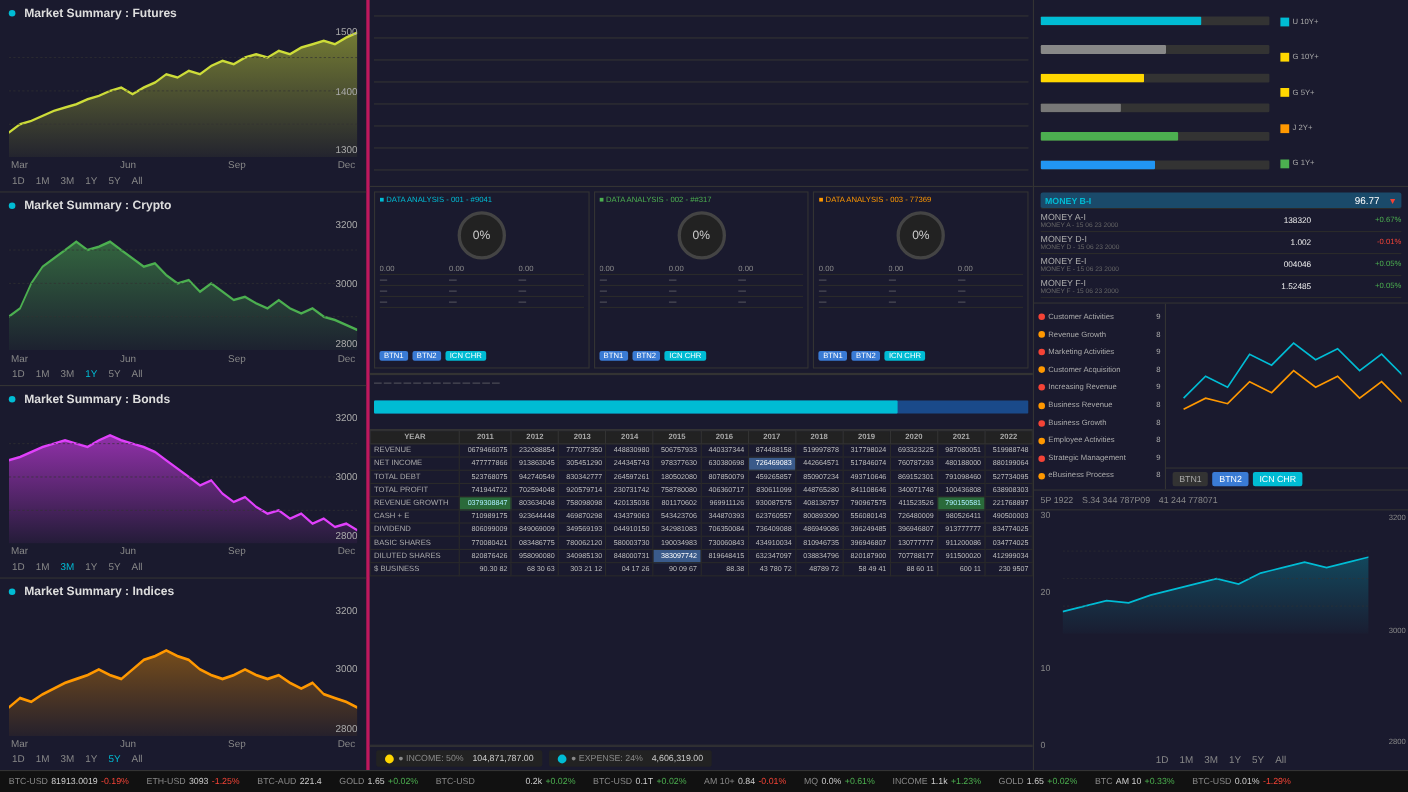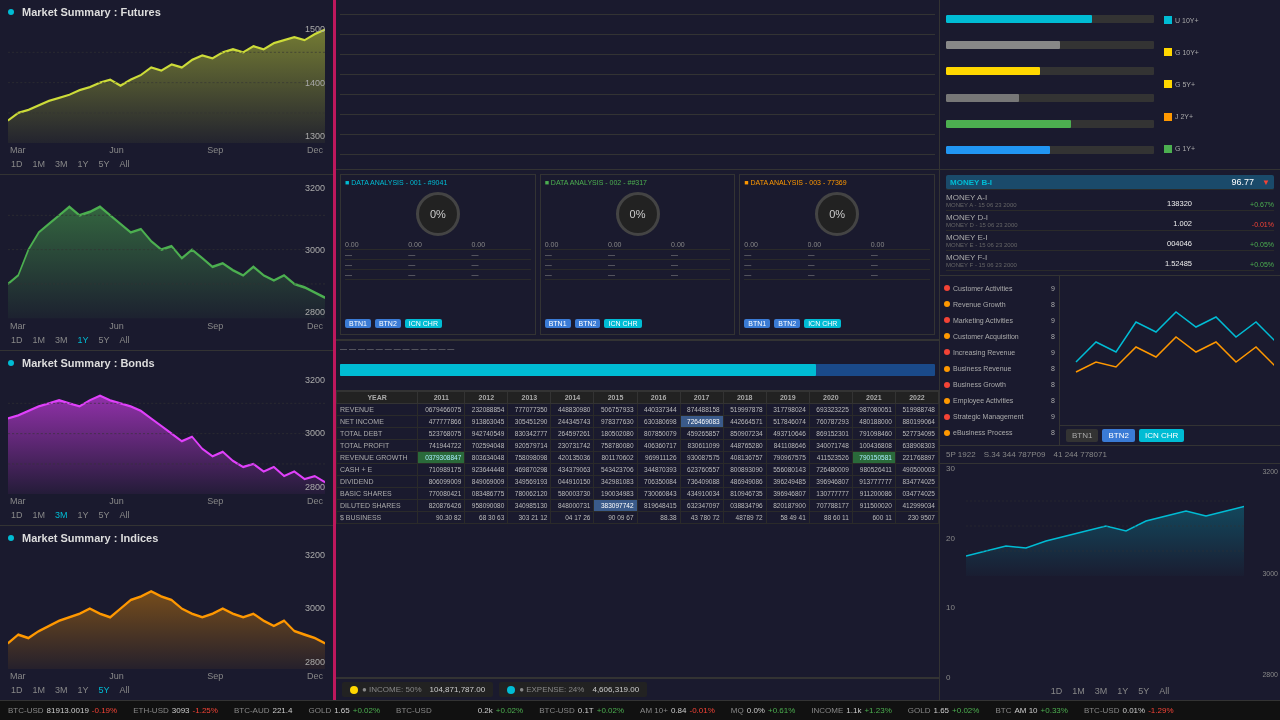--- a/index.html
+++ b/index.html
@@ -342,21 +342,21 @@
       min-width: 8px;
     }
 
     .money-table-section {
       padding: 4px 6px;
       overflow: hidden;
     }
 
     .money-row {
       display: flex;
-      align-items: flex-end;
+      align-items: center;
       justify-content: space-between;
       border-bottom: 1px solid #2a2a2a;
       padding: 2px 0;
       font-size: 7.5px;
     }
     .money-row .value { color: #eee; flex: 1; text-align: right; }
     .money-row .change { flex: 1; text-align: right; font-size: 7px; }
     .change.up { color: #4caf50; }
     .change.down { color: #f44336; }
 
@@ -539,20 +539,24 @@
         <button class="time-btn">1D</button>
         <button class="time-btn">1M</button>
         <button class="time-btn">3M</button>
         <button class="time-btn">1Y</button>
         <button class="time-btn">5Y</button>
         <button class="time-btn">All</button>
       </div>
     </div>
 
     <div class="market-section">
+      <div class="market-section-title">
+        <span class="section-indicator active"></span>
+        <span>Market Summary : Crypto</span>
+      </div>
       <div class="chart-area">
         <svg class="chart-svg" viewBox="0 0 310 80" preserveAspectRatio="none">
           <defs>
             <linearGradient id="cryptoGrad" x1="0" y1="0" x2="0" y2="1">
               <stop offset="0%" stop-color="#4caf50" stop-opacity="0.5"></stop>
               <stop offset="100%" stop-color="#4caf50" stop-opacity="0.05"></stop>
             </linearGradient>
           </defs>
           <path d="M0,60 L10,55 L20,40 L30,30 L40,25 L50,20 L60,15 L70,20 L80,18 L90,15 L100,20 L110,25 L120,30 L130,28 L140,35 L150,40 L160,38 L170,45 L180,40 L190,45 L200,50 L210,48 L220,52 L230,55 L240,50 L250,55 L260,58 L270,55 L280,60 L290,62 L300,65 L310,68 L310,80 L0,80 Z" fill="url(#cryptoGrad)" stroke="none"></path>
           <path d="M0,60 L10,55 L20,40 L30,30 L40,25 L50,20 L60,15 L70,20 L80,18 L90,15 L100,20 L110,25 L120,30 L130,28 L140,35 L150,40 L160,38 L170,45 L180,40 L190,45 L200,50 L210,48 L220,52 L230,55 L240,50 L250,55 L260,58 L270,55 L280,60 L290,62 L300,65 L310,68" fill="none" stroke="#4caf50" stroke-width="1.5"></path>

